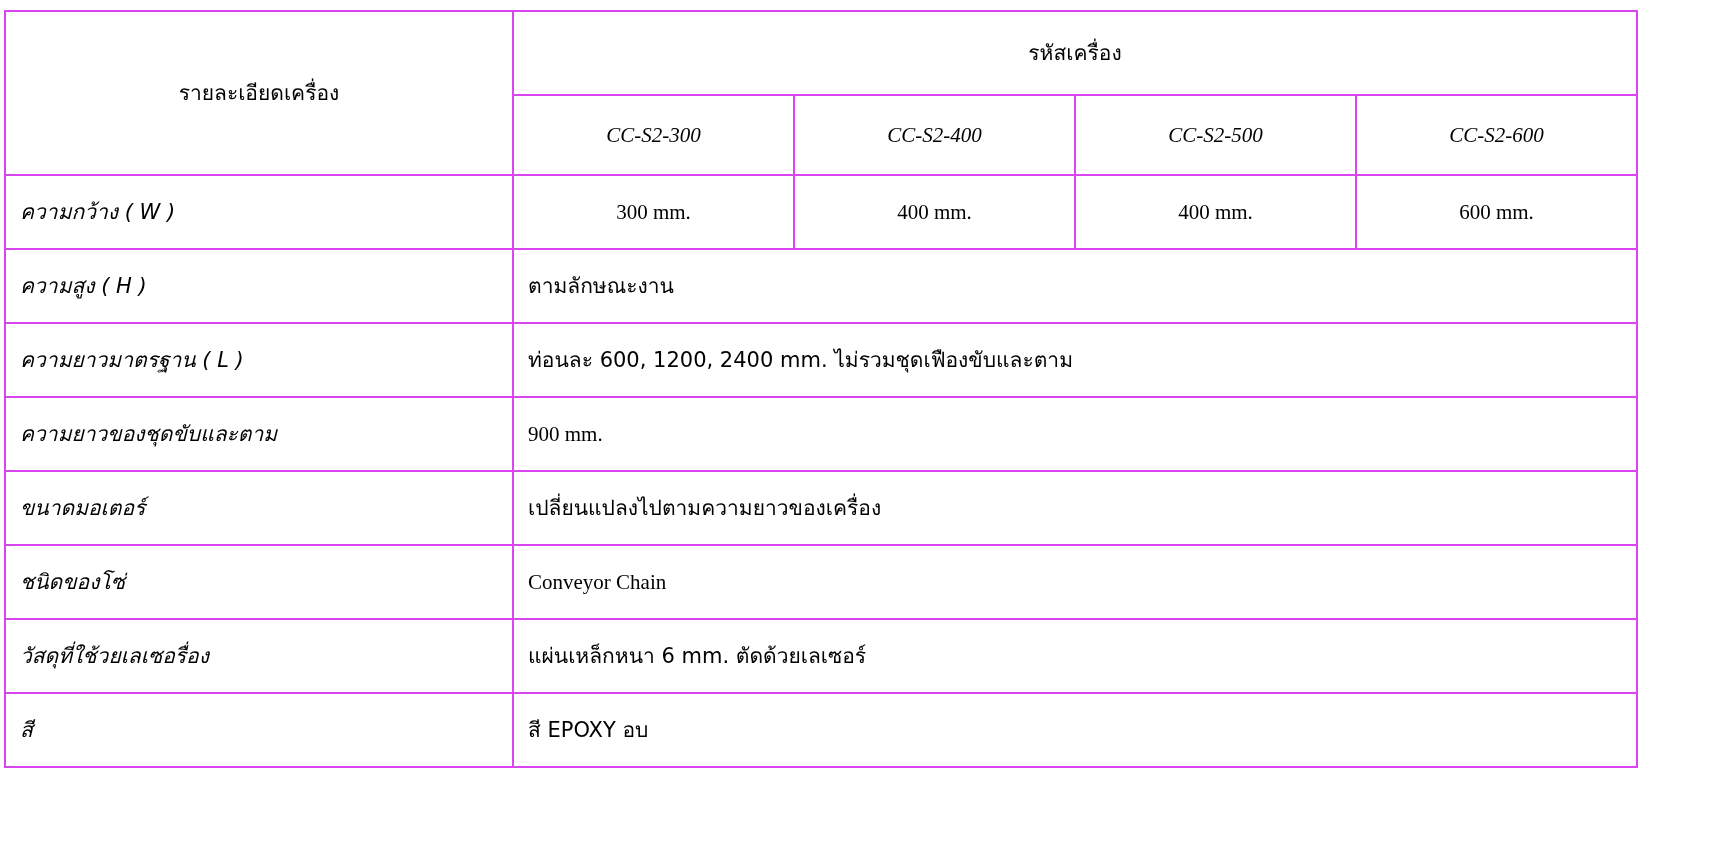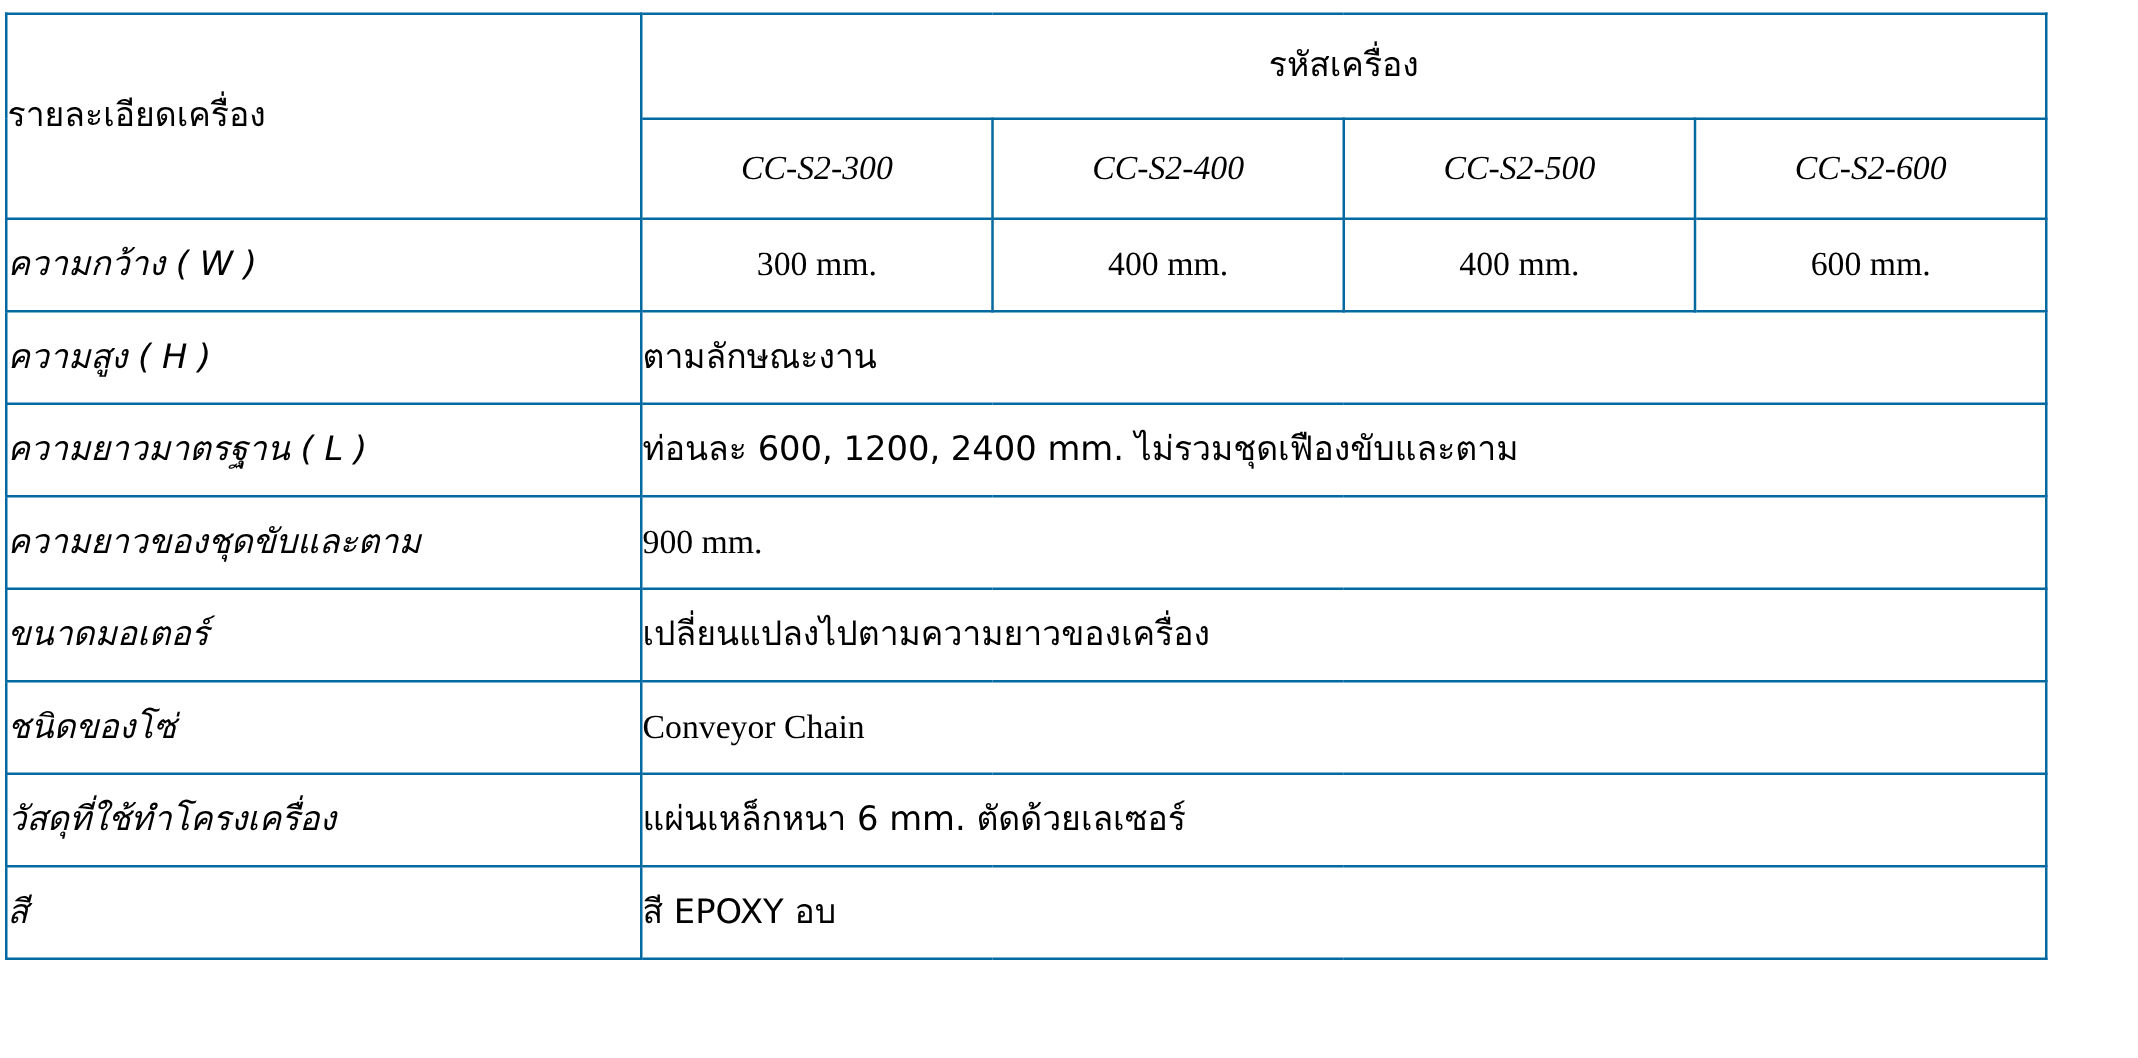--- a/index.html
+++ b/index.html
@@ -20,35 +20,36 @@
     height: 846px;
     box-sizing: border-box;
     padding: 10px 74px 10px 4px;
   }
   table.spec {
     border-collapse: collapse;
     width: 1632px;
     table-layout: fixed;
   }
   table.spec td, table.spec th {
-    border: 2px solid #0369a1;
-    padding: 0 0;
+    border: 2px solid #d946ef;
+    padding: 0 14px;
     vertical-align: middle;
     font-weight: normal;
-    font-size: 27px;
+    font-size: 21px;
     line-height: 1.15;
   }
   
   col.c0 { width: 508px; }
   col.c1 { width: 281px; }
   col.c2 { width: 281px; }
   col.c3 { width: 281px; }
   col.c4 { width: 281px; }
 
   .hdr-left {
+    text-align: center;
     font-weight: bold;
     font-size: 30px;
   }
   .hdr-top {
     text-align: center;
     font-weight: bold;
     font-size: 30px;
     height: 82px;
   }
   .hdr-code {
@@ -125,21 +126,21 @@
         <td class="row-label thai">ขนาดมอเตอร์</td>
         <td class="cell-span thai" colspan="4">เปลี่ยนแปลงไปตามความยาวของเครื่อง</td>
       </tr>
 
       <tr>
         <td class="row-label thai">ชนิดของโซ่</td>
         <td class="cell-span" colspan="4">Conveyor Chain</td>
       </tr>
 
       <tr>
-        <td class="row-label thai">วัสดุที่ใช้ทำโครงเครื่อง</td>
+        <td class="row-label thai">วัสดุที่ใช้วยเลเซอรื่อง</td>
         <td class="cell-span thai" colspan="4">แผ่นเหล็กหนา  6 mm. ตัดด้วยเลเซอร์</td>
       </tr>
 
       <tr>
         <td class="row-label thai">สี</td>
         <td class="cell-span thai" colspan="4">สี EPOXY อบ</td>
       </tr>
     </tbody>
   </table>
 </div>

